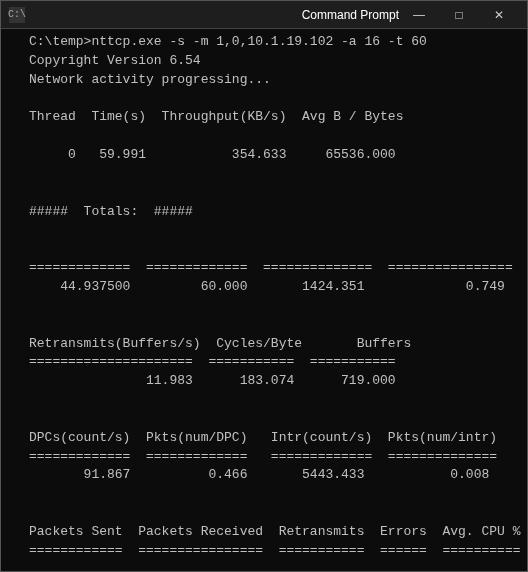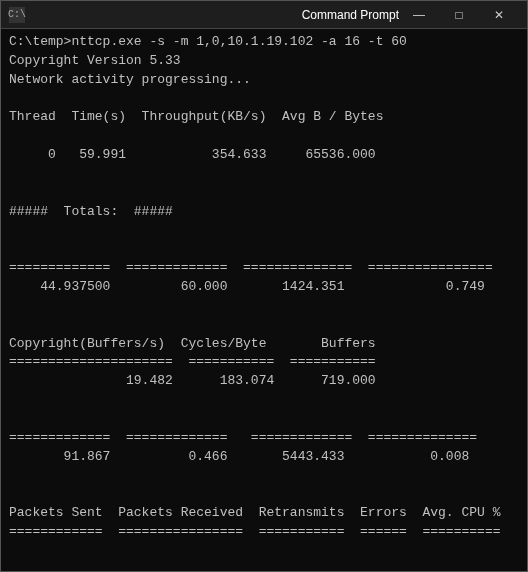--- a/index.html
+++ b/index.html
@@ -68,20 +68,21 @@
       padding: 4px 8px;
       overflow: hidden;
       color: #c0c0c0;
       font-family: 'Courier New', Courier, monospace;
       font-size: 13px;
       line-height: 1.45;
     }
     .line {
       white-space: pre;
       display: block;
+      margin-left: 20px;
     }
     @keyframes blink {
       0%, 100% { opacity: 1; }
       50% { opacity: 0; }
     }
   </style>
 </head>
 <body>
 
 <div class="window">
@@ -89,40 +90,41 @@
     <div class="titlebar-icon">C:\</div>
     <span class="titlebar-title">Command Prompt</span>
     <div class="titlebar-controls">
       <div class="titlebar-btn">—</div>
       <div class="titlebar-btn">□</div>
       <div class="titlebar-btn close">✕</div>
     </div>
   </div>
   <div class="content" id="terminal-body">
   <span class="line">C:\temp&gt;nttcp.exe -s -m 1,0,10.1.19.102 -a 16 -t 60</span>
-      <span class="line">Copyright Version 5.33</span>
+      <span class="line">Copyright Version 6.54</span>
       <span class="line">Network activity progressing...</span>
       <span class="line">&nbsp;</span>
       <span class="line">Thread  Time(s)  Throughput(KB/s)  Avg B / Bytes</span>
       <span class="line">&nbsp;</span>
       <span class="line">     0   59.991           354.633     65536.000</span>
       <span class="line">&nbsp;</span>
       <span class="line">&nbsp;</span>
       <span class="line">#####  Totals:  #####</span>
       <span class="line">&nbsp;</span>
       <span class="line">&nbsp;</span>
       <span class="line">=============  =============  ==============  ================</span>
       <span class="line">    44.937500         60.000       1424.351             0.749</span>
       <span class="line">&nbsp;</span>
       <span class="line">&nbsp;</span>
-      <span class="line">Copyright(Buffers/s)  Cycles/Byte       Buffers</span>
+      <span class="line">Retransmits(Buffers/s)  Cycles/Byte       Buffers</span>
       <span class="line">=====================  ===========  ===========</span>
-      <span class="line">               19.482      183.074      719.000</span>
+      <span class="line">               11.983      183.074      719.000</span>
       <span class="line">&nbsp;</span>
       <span class="line">&nbsp;</span>
+      <span class="line">DPCs(count/s)  Pkts(num/DPC)   Intr(count/s)  Pkts(num/intr)</span>
       <span class="line">=============  =============   =============  ==============</span>
       <span class="line">       91.867          0.466       5443.433           0.008</span>
       <span class="line">&nbsp;</span>
       <span class="line">&nbsp;</span>
       <span class="line">Packets Sent  Packets Received  Retransmits  Errors  Avg. CPU %</span>
       <span class="line">============  ================  ===========  ======  ==========</span>
     </div>
 </div>
 
 </body></html>

